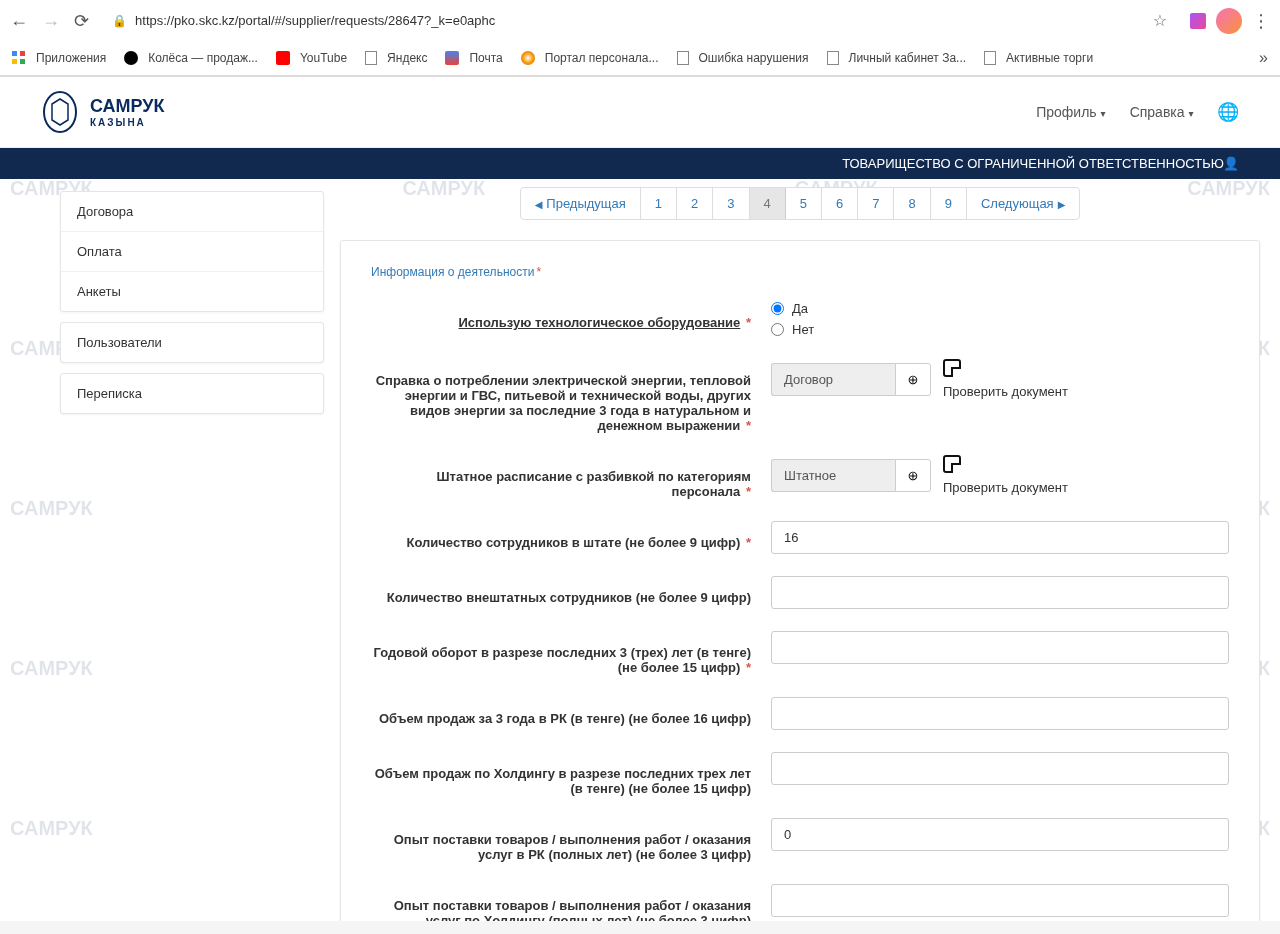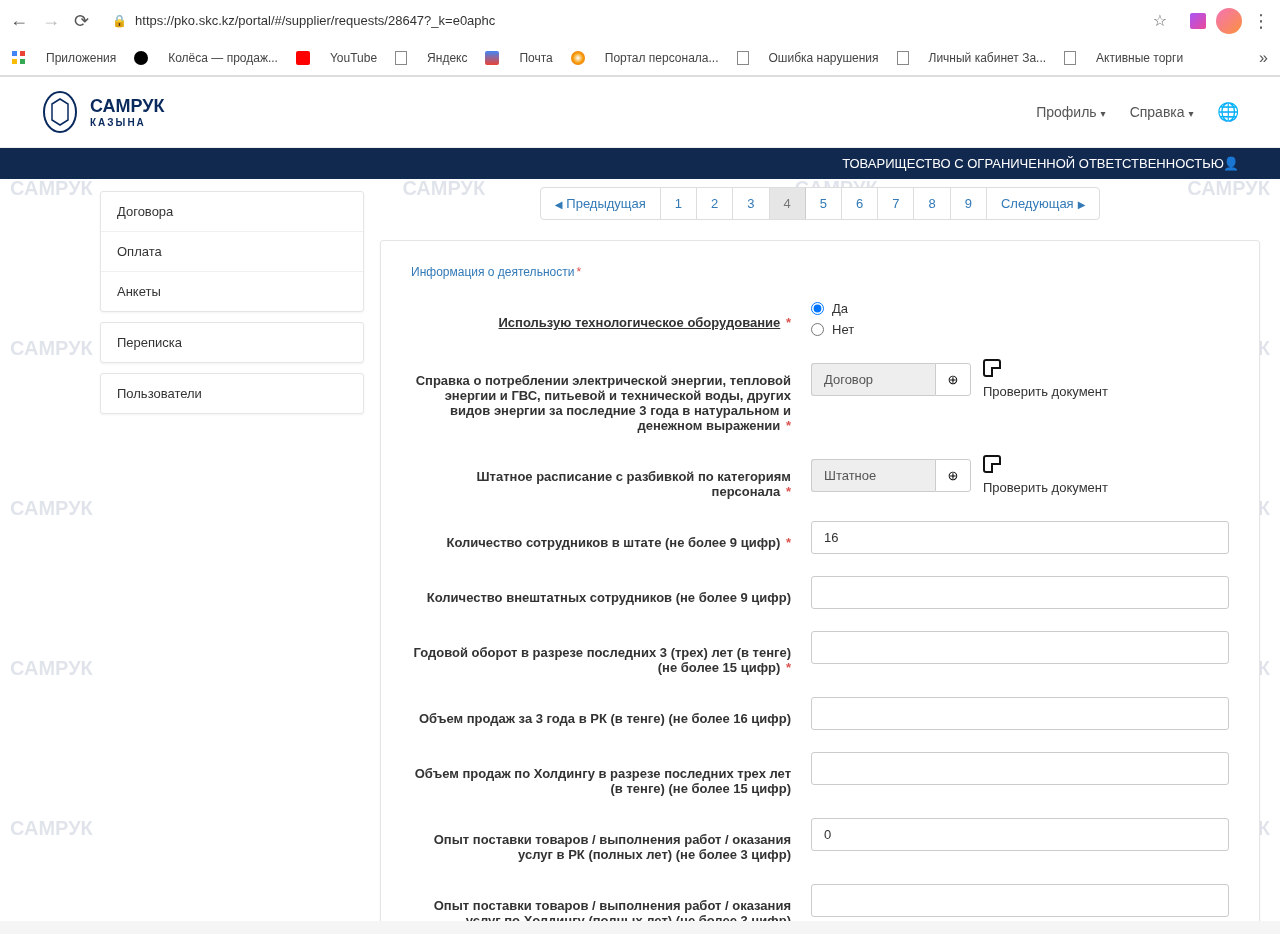--- a/index.html
+++ b/index.html
@@ -12,21 +12,21 @@
     .nav-icons span { cursor: pointer; }
     .url-bar { flex: 1; display: flex; align-items: center; background: #fff; border: 1px solid transparent; border-radius: 18px; padding: 4px 10px; gap: 8px; }
     .url-text { flex: 1; color: #333; font-size: 13px; }
     .url-icons { display: flex; gap: 10px; align-items: center; }
     .star-icon { color: #666; font-size: 16px; }
     .ext-icon { width: 16px; height: 16px; background: linear-gradient(135deg, #a855f7, #ec4899); border-radius: 2px; }
     .avatar { width: 26px; height: 26px; border-radius: 50%; background: linear-gradient(135deg, #f472b6, #fb923c); }
     .dots { color: #555; font-size: 18px; }
 
     .bookmarks-bar { display: flex; align-items: center; padding: 8px 12px; gap: 18px; border-bottom: 1px solid #ddd; background: #fff; }
-    .bookmark { display: flex; align-items: center; gap: 20px; font-size: 12px; color: #444; cursor: pointer; white-space: nowrap; }
+    .bookmark { display: flex; align-items: center; gap: 10px; font-size: 12px; color: #444; cursor: pointer; white-space: nowrap; }
     .bm-apps { width: 14px; height: 14px; display: grid; grid-template-columns: 1fr 1fr; gap: 2px; }
     .bm-apps div { width: 5px; height: 5px; }
     .bm-apps div:nth-child(1){background:#4285f4;} .bm-apps div:nth-child(2){background:#ea4335;}
     .bm-apps div:nth-child(3){background:#fbbc05;} .bm-apps div:nth-child(4){background:#34a853;}
     .bm-icon { width: 14px; height: 14px; display: inline-block; }
     .doc-i { border: 1px solid #888; width: 12px; height: 14px; }
     .yt-i { background: #ff0000; border-radius: 2px; }
     .gmail-i { background: linear-gradient(#4285f4,#ea4335); border-radius: 2px; }
     .circle-i { background: #000; border-radius: 50%; }
     .ball-i { background: radial-gradient(#fff,#f59e0b,#ea580c); border-radius: 50%; }
@@ -46,21 +46,21 @@
     .logo-em { width: 40px; height: 46px; border-radius: 4px; display: flex; align-items: center; justify-content: center; color: #0a2a5e; font-size: 24px; }
     .logo-text { color: #0a2a5e; font-weight: bold; }
     .logo-text .big { font-size: 18px; } .logo-text .sm { font-size: 10px; letter-spacing: 2px; }
     .top-links { display: flex; gap: 24px; align-items: center; color: #555; font-size: 14px; }
     .top-links span { cursor: pointer; }
     .caret { font-size: 10px; margin-left: 4px; }
     .globe { font-size: 18px; color: #444; }
 
     .bluebar { background: #12294f; color: #fff; padding: 8px 40px; display: flex; justify-content: flex-end; align-items: center; font-size: 13px; position: relative; z-index: 2; }
 
-    .content { display: flex; position: relative; z-index: 2; height: calc(100% - 110px); padding-left: 40px; }
+    .content { display: flex; position: relative; z-index: 2; height: calc(100% - 110px); }
     .sidebar { width: 340px; padding: 12px 16px 12px 60px; }
     .side-card { background: #fff; border: 1px solid #e5e5e5; border-radius: 3px; margin-bottom: 10px; box-shadow: 0 1px 3px rgba(0,0,0,0.05); }
     .side-item { padding: 12px 16px; border-bottom: 1px solid #f0f0f0; color: #333; cursor: pointer; }
     .side-item:last-child { border-bottom: none; }
 
     .main { flex: 1; padding: 0 20px 0 0; }
     .pagination { display: flex; justify-content: center; margin: 8px 0 20px; }
     .pager { display: flex; border: 1px solid #ddd; border-radius: 4px; overflow: hidden; background: #fff; }
     .pager a { padding: 8px 14px; border-right: 1px solid #ddd; color: #337ab7; cursor: pointer; font-size: 13px; }
     .pager a:last-child { border-right: none; }
@@ -218,24 +218,24 @@
   </div>
 
   <div class="content">
     <div class="sidebar">
       <div class="side-card">
         <div class="side-item">Договора</div>
         <div class="side-item">Оплата</div>
         <div class="side-item">Анкеты</div>
       </div>
       <div class="side-card">
+        <div class="side-item">Пользователи</div>
+      </div>
+      <div class="side-card">
         <div class="side-item">Переписка</div>
-      </div>
-      <div class="side-card">
-        <div class="side-item">Пользователи</div>
       </div>
     </div>
 
     <div class="main">
       <div class="pagination">
         <div class="pager">
           <a><span style="margin-right:4px;font-size:10px;">◀</span><span>Предыдущая</span></a>
           <a>1</a>
           <a>2</a>
           <a>3</a>

